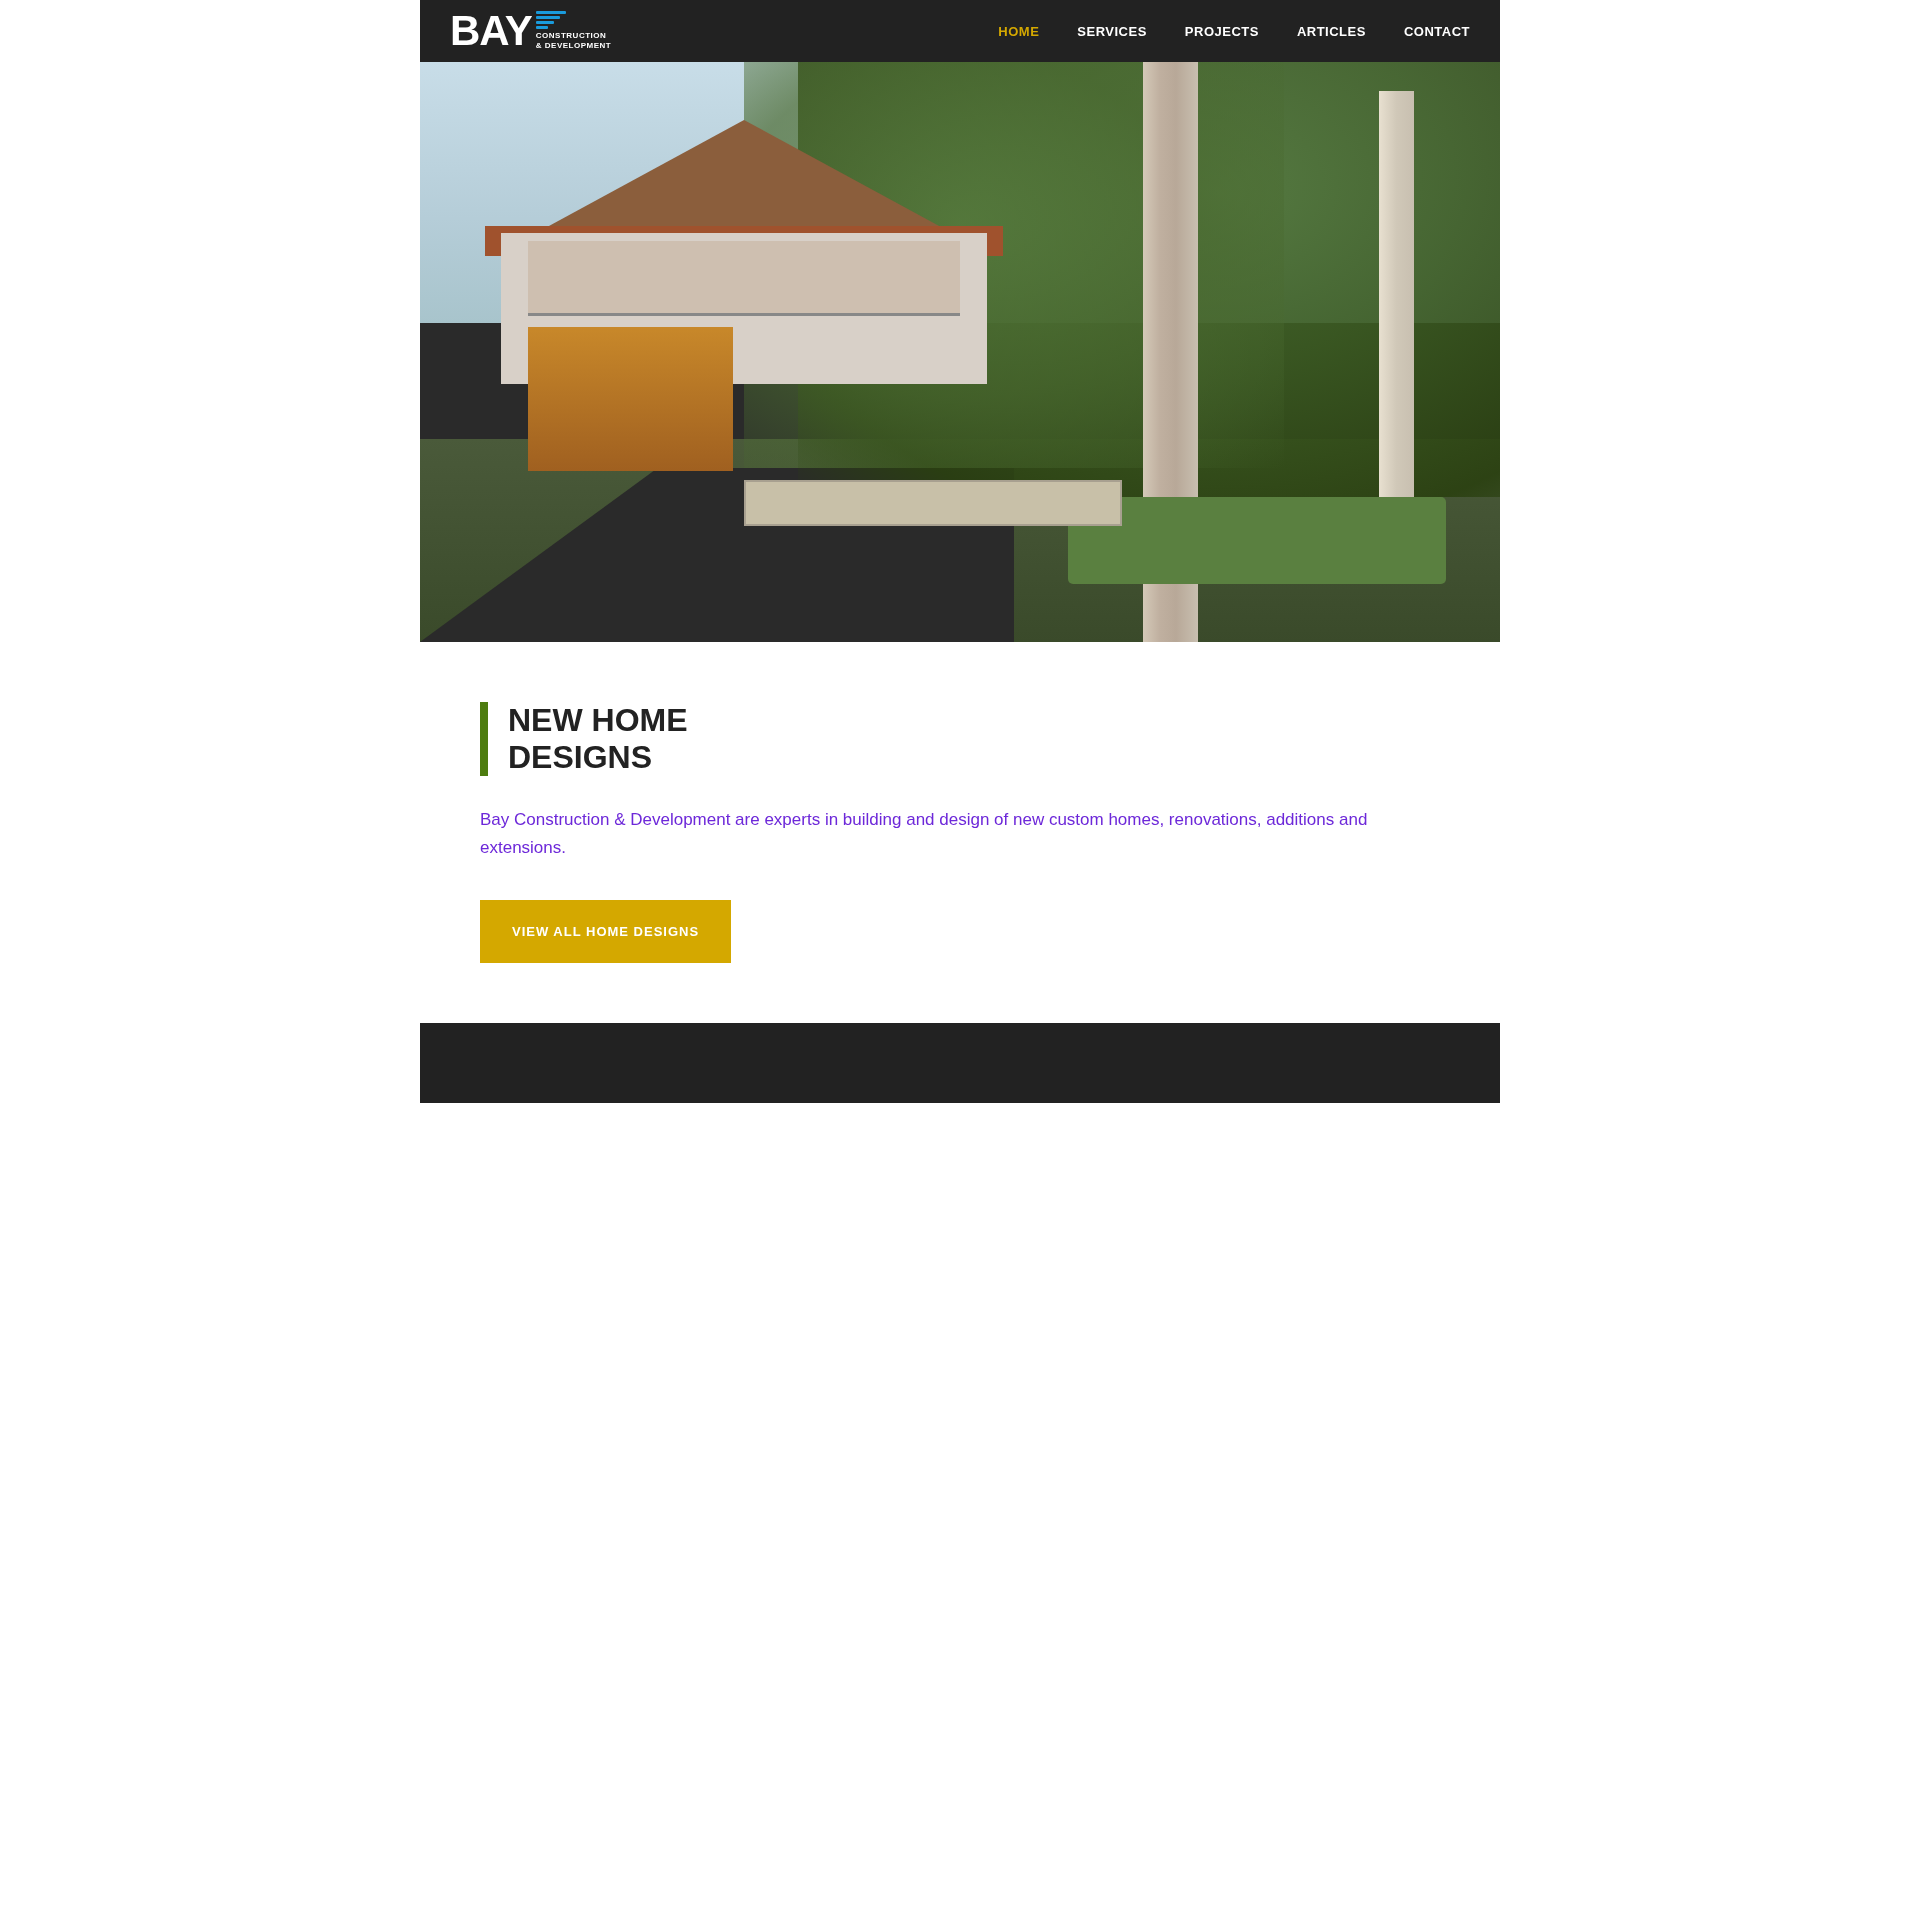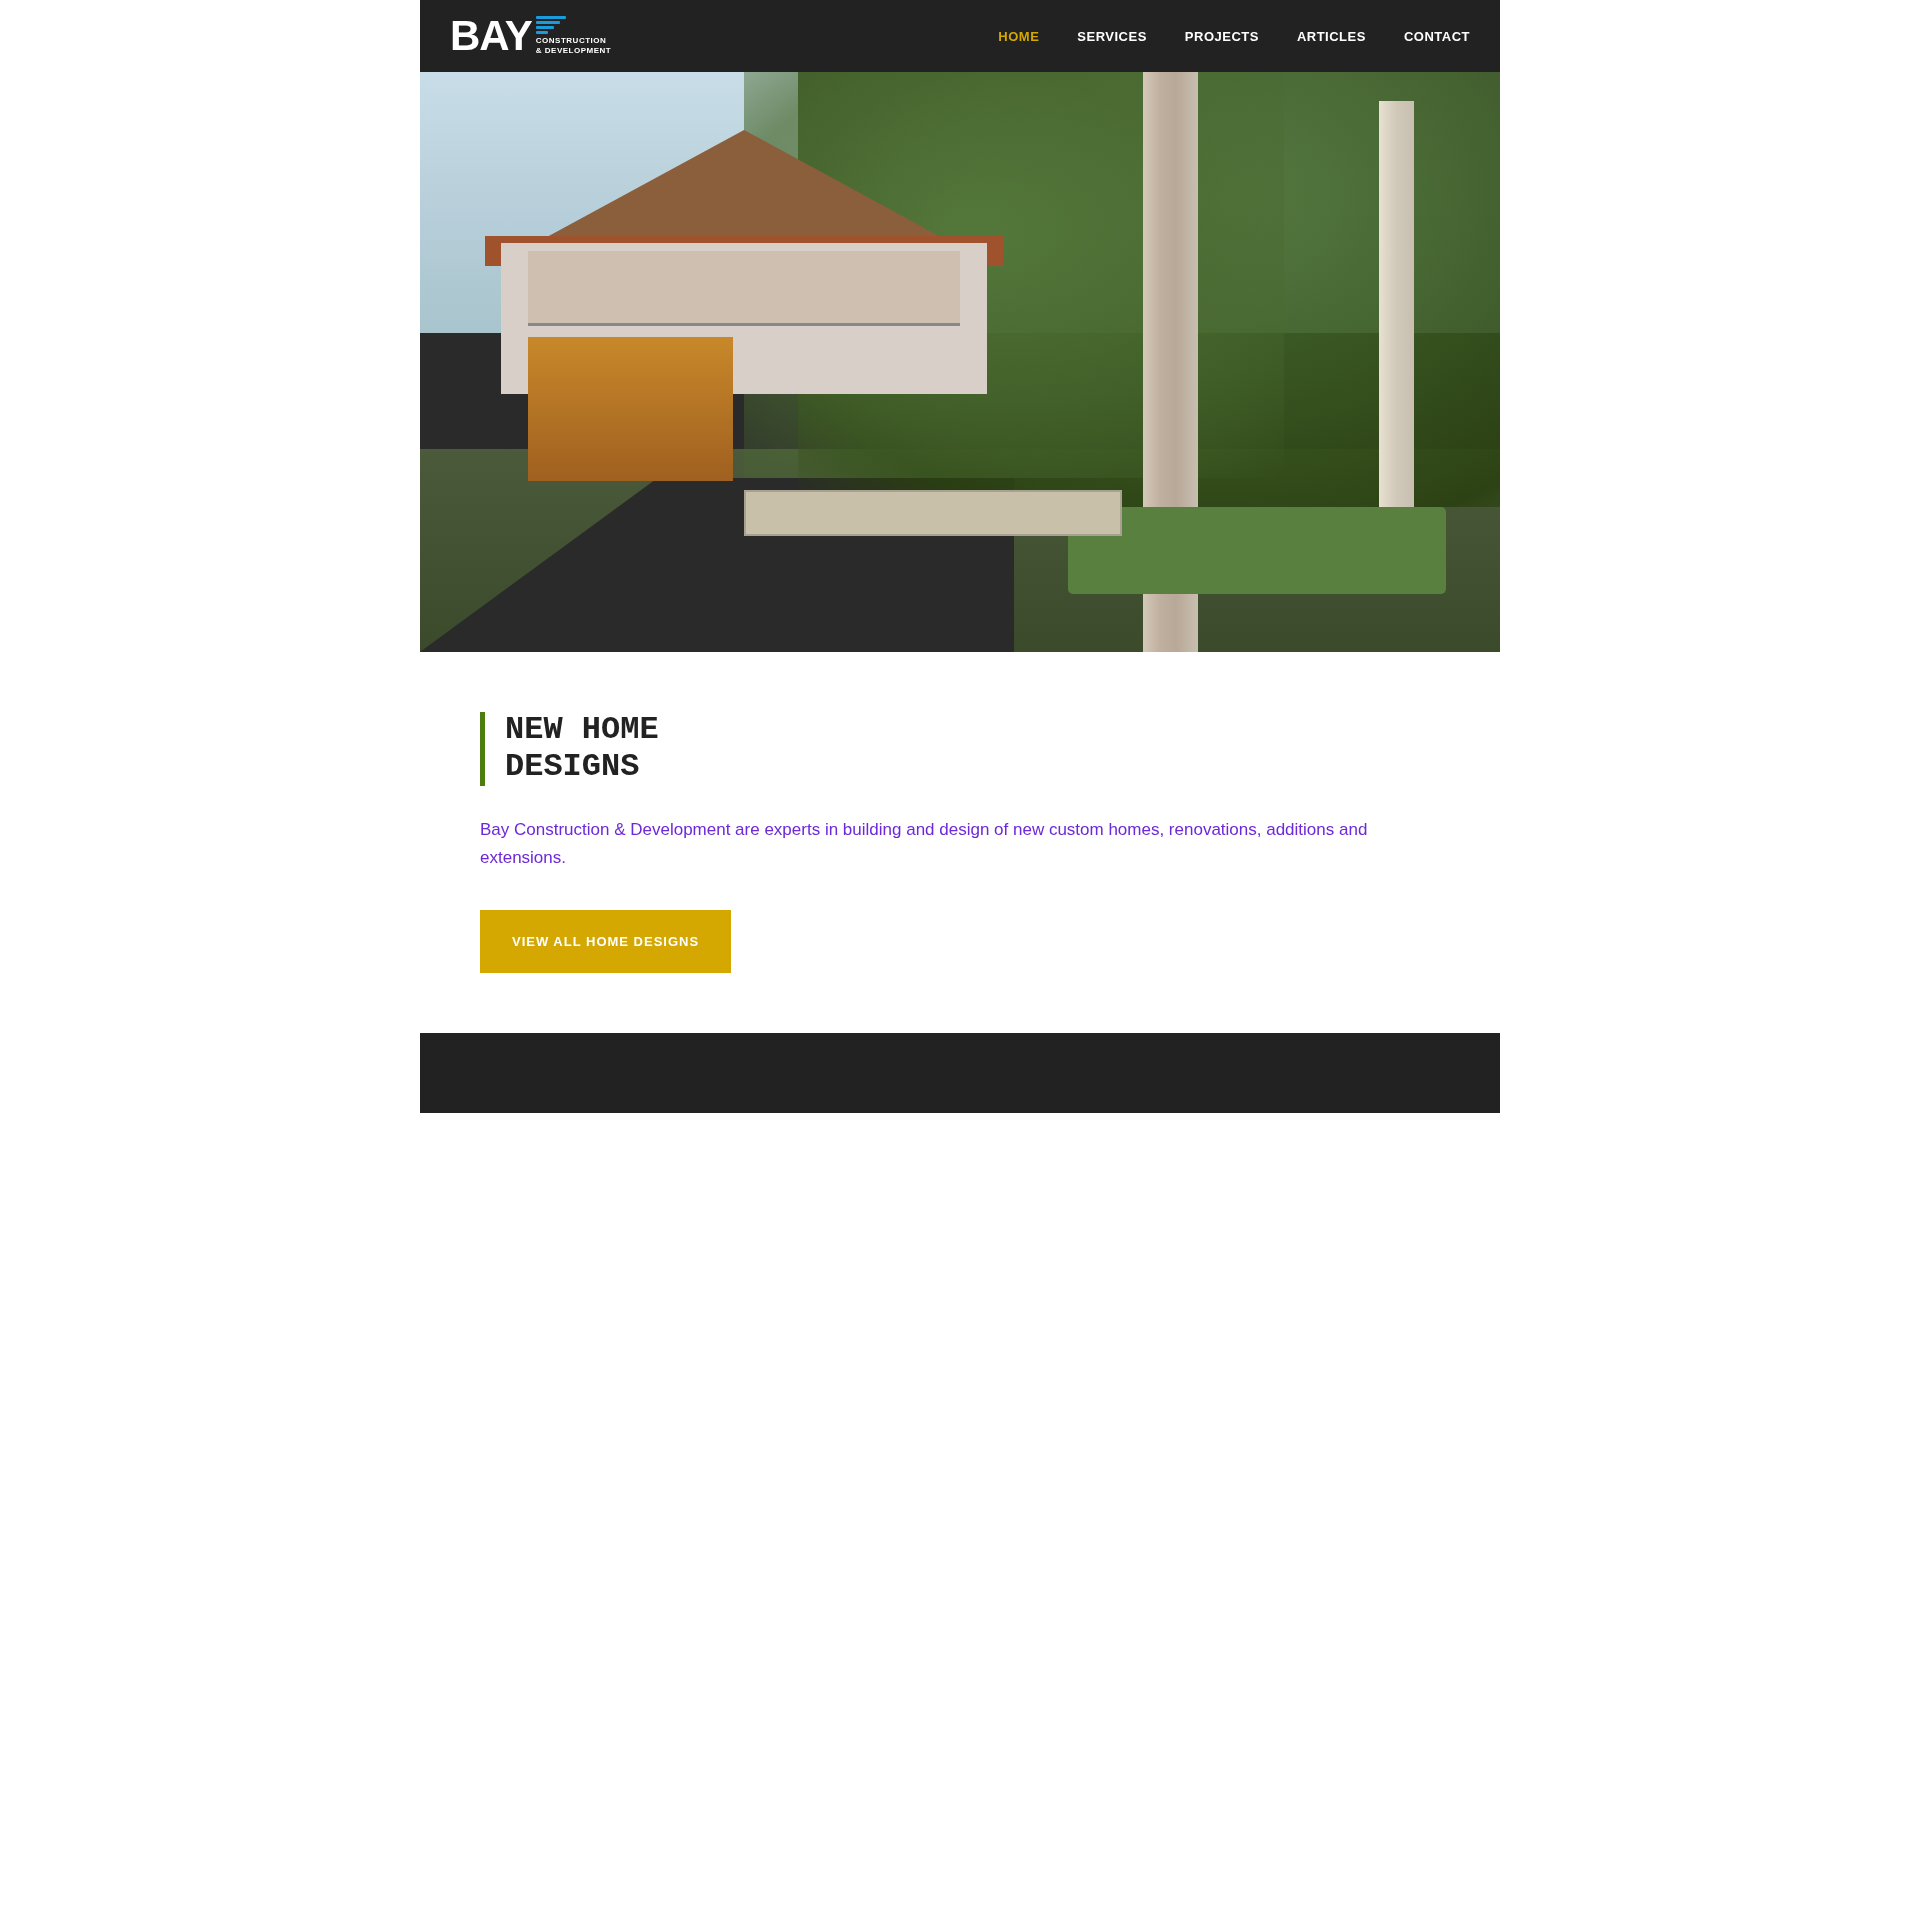--- a/index.html
+++ b/index.html
@@ -11,21 +11,21 @@
     body {
       font-family: Arial, sans-serif;
       background: #fff;
       width: 1080px;
       margin: 0 auto;
     }
 
     
     header {
       background: #222;
-      height: 72px;
+      height: 62px;
       display: flex;
       align-items: center;
       justify-content: space-between;
       padding: 0 30px;
       position: relative;
       z-index: 10;
     }
 
     .logo-container {
       display: flex;
@@ -262,24 +262,24 @@
       padding: 60px 40px 60px 60px;
       max-width: 1000px;
     }
 
     .section-title {
       font-size: 32px;
       font-weight: 900;
       color: #222;
       text-transform: uppercase;
       line-height: 1.15;
-      border-left: 5px solid #4d7c0f;
+      border-left: 8px solid #4d7c0f;
       padding-left: 20px;
       margin-bottom: 30px;
-      font-family: Liberation Mono, monospace;
+      font-family: Liberation Sans, sans-serif;
     }
 
     .section-body {
       padding-left: 0;
     }
 
     .section-text {
       font-size: 17px;
       color: #6d28d9;
       line-height: 1.65;

